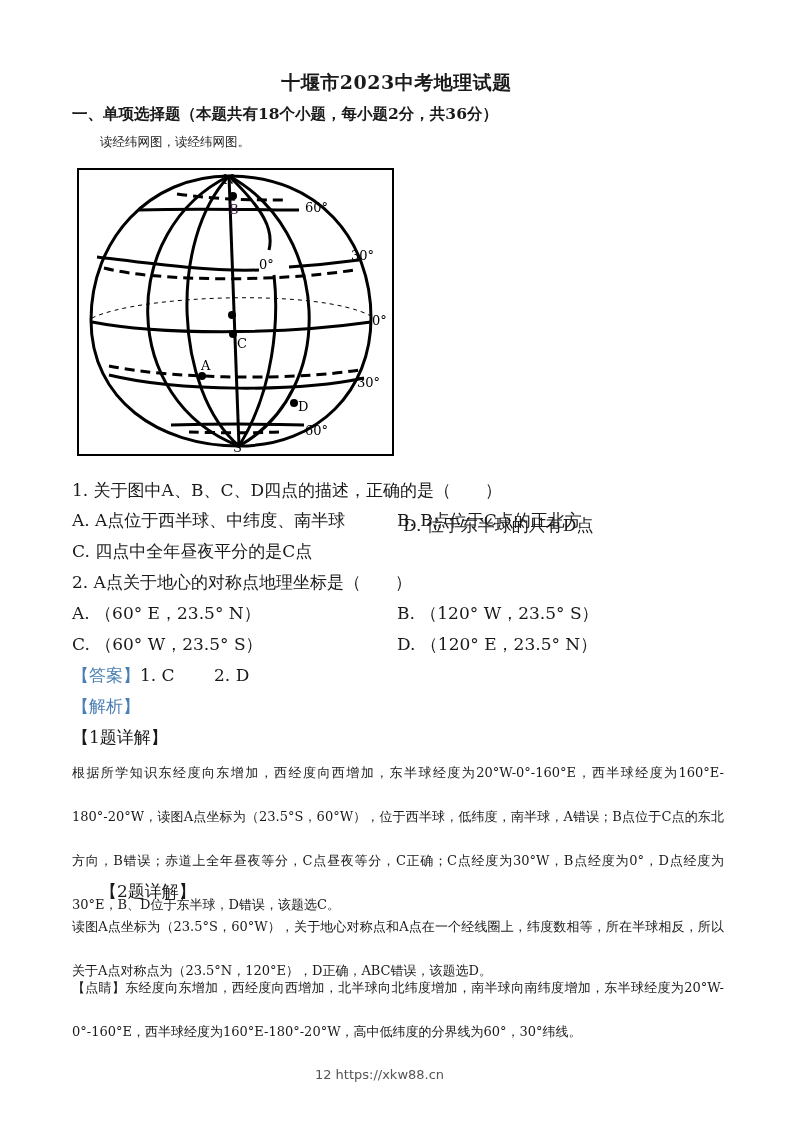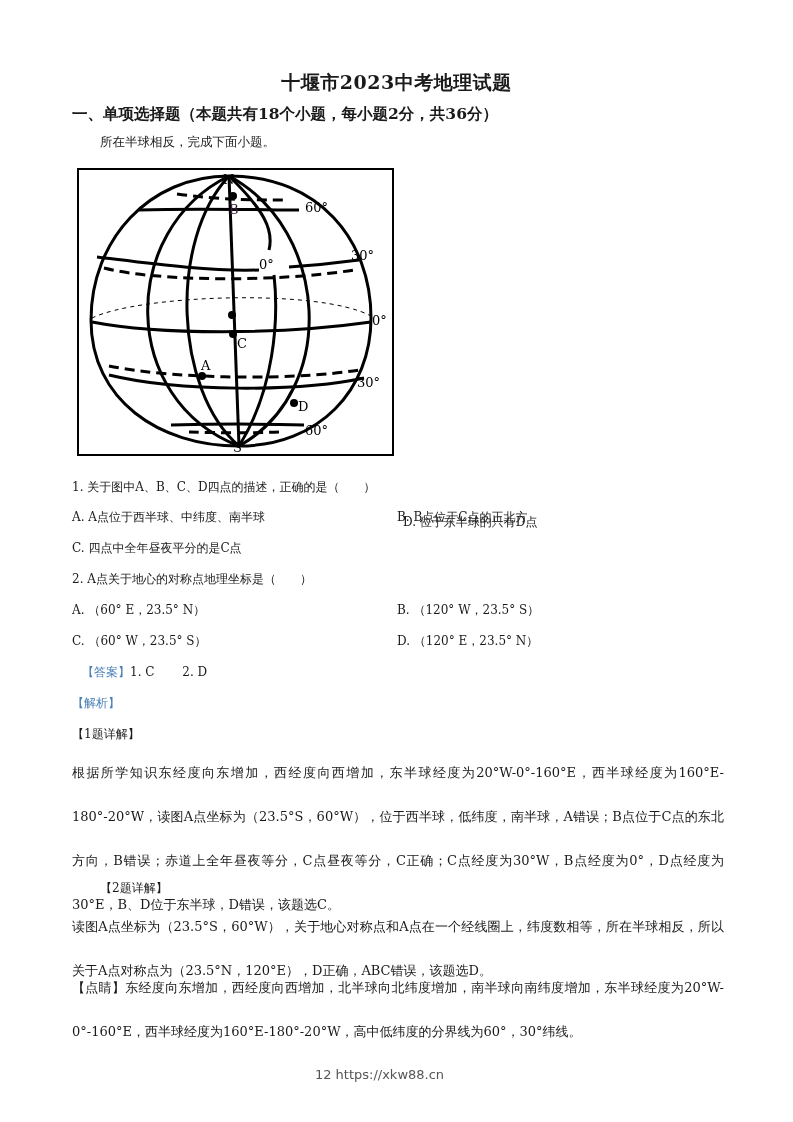--- a/index.html
+++ b/index.html
@@ -13,35 +13,35 @@
   }
   .section {
     position: absolute; top: 104px; left: 72px; font-size: 15.5px; font-weight: bold;
   }
   .intro { position: absolute; top: 134px; left: 100px; font-size: 12.5px; }
   .figure {
     position: absolute; left: 77px; top: 168px; width: 317px; height: 288px;
     border: 2px solid #000; box-sizing: border-box; background: #fff;
   }
   .figure svg { position: absolute; left: 0; top: 0; }
-  .line { position: absolute; left: 72px; font-size: 12px; white-space: nowrap; }
+  .line { position: absolute; left: 72px; font-size: 17px; white-space: nowrap; }
   .col2 { left: 397px; }
   .blue { color: #4a7fb5; }
   .body-text { position: absolute; left: 72px; width: 652px; font-size: 13px; line-height: 44px; text-align: justify; }
   .footer {
     position: absolute; top: 1067px; left: 0; width: 759px; text-align: center;
     font-family: "DejaVu Sans", "Liberation Sans", sans-serif; font-size: 13px; color: #555;
   }
 </style>
 </head>
 <body>
 
 <div class="title">十堰市2023中考地理试题</div>
 <div class="section">一、单项选择题（本题共有18个小题，每小题2分，共36分）</div>
-<div class="intro">所在半球相反，完成下面小题。</div>
+<div class="intro">读经纬网图，读经纬网图。</div>
 
 <div class="figure">
   <svg width="313" height="284" viewBox="0 0 313 284">
     <g fill="none" stroke="#000" stroke-width="3">
 
       <path d="M150,6 C240,6 292,70 292,148 C292,220 240,276 160,276 C80,276 12,230 12,150 C12,70 70,6 150,6 Z"></path>
 
       <path d="M150,6 C40,60 40,230 160,276"></path>
       <path d="M150,6 C90,70 95,220 160,276"></path>
       <path d="M150,6 L160,276"></path>
@@ -91,21 +91,21 @@
 <div class="line" style="top:509px;">A. A点位于西半球、中纬度、南半球</div>
 <div class="line col2" style="top:509px;">B. B点位于C点的正北方</div>
 <div class="line" style="top:540px;">C.  四点中全年昼夜平分的是C点</div>
 <div class="line col2" style="top:514px;margin-left:6px;">D.  位于东半球的只有D点</div>
 <div class="line" style="top:571px;">2. A点关于地心的对称点地理坐标是（　　）</div>
 <div class="line" style="top:602px;">A.  （60° E，23.5° N）</div>
 <div class="line col2" style="top:602px;">B.  （120° W，23.5° S）</div>
 <div class="line" style="top:633px;">C.  （60° W，23.5° S）</div>
 <div class="line col2" style="top:633px;">D.  （120° E，23.5° N）</div>
 
-<div class="line" style="top:664px;margin-left:10px;">
+<div class="line" style="top:664px;">
   <span class="blue">【答案】</span><span>1. C　　 2. D</span>
 </div>
 <div class="line blue" style="top:695px;">【解析】</div>
 <div class="line" style="top:726px;">【1题详解】</div>
 <div class="body-text" style="top:751px;">根据所学知识东经度向东增加，西经度向西增加，东半球经度为20°W-0°-160°E，西半球经度为160°E-180°-20°W，读图A点坐标为（23.5°S，60°W），位于西半球，低纬度，南半球，A错误；B点位于C点的东北方向，B错误；赤道上全年昼夜等分，C点昼夜等分，C正确；C点经度为30°W，B点经度为0°，D点经度为30°E，B、D位于东半球，D错误，该题选C。</div>
 <div class="line" style="top:880px;margin-left:28px;">【2题详解】</div>
 <div class="body-text" style="top:905px;">读图A点坐标为（23.5°S，60°W），关于地心对称点和A点在一个经线圈上，纬度数相等，所在半球相反，所以关于A点对称点为（23.5°N，120°E），D正确，ABC错误，该题选D。</div>
 <div class="body-text" style="top:966px;">
   <span>【点睛】</span><span>东经度向东增加，西经度向西增加，北半球向北纬度增加，南半球向南纬度增加，东半球经度为20°W-0°-160°E，西半球经度为160°E-180°-20°W，高中低纬度的分界线为60°，30°纬线。</span>
 </div>

